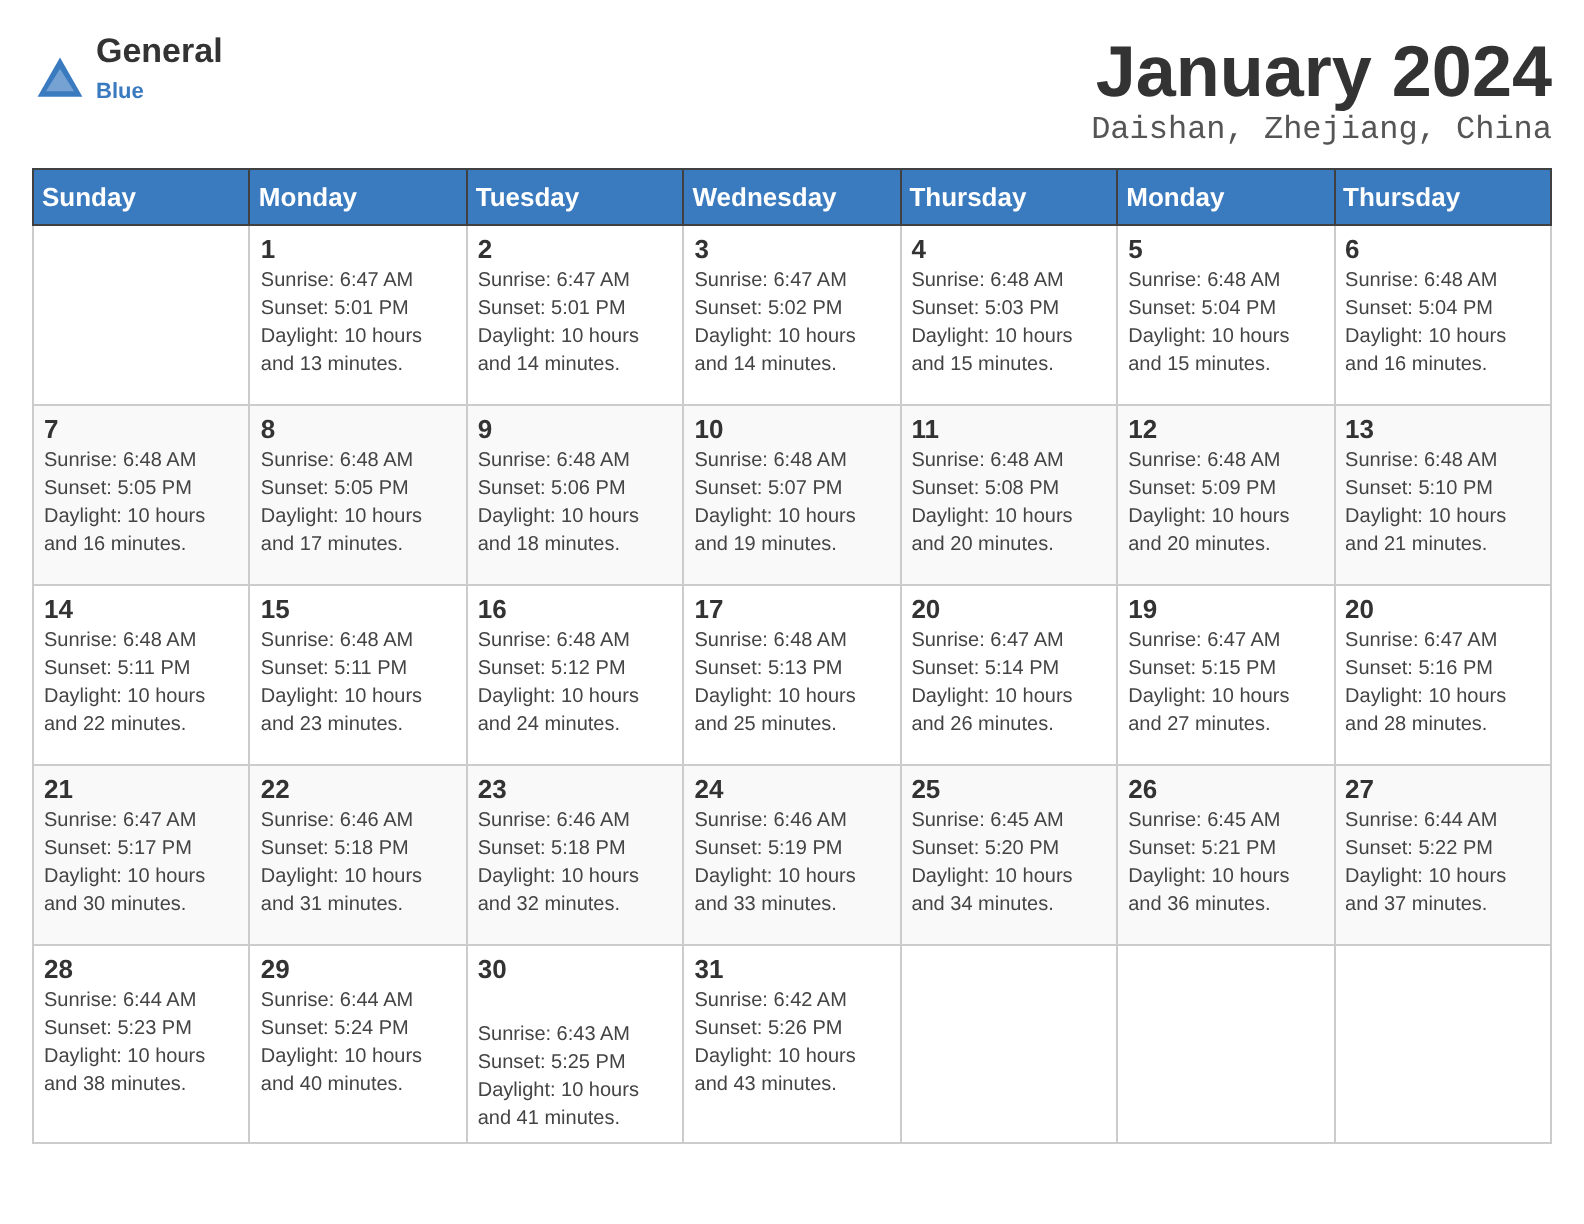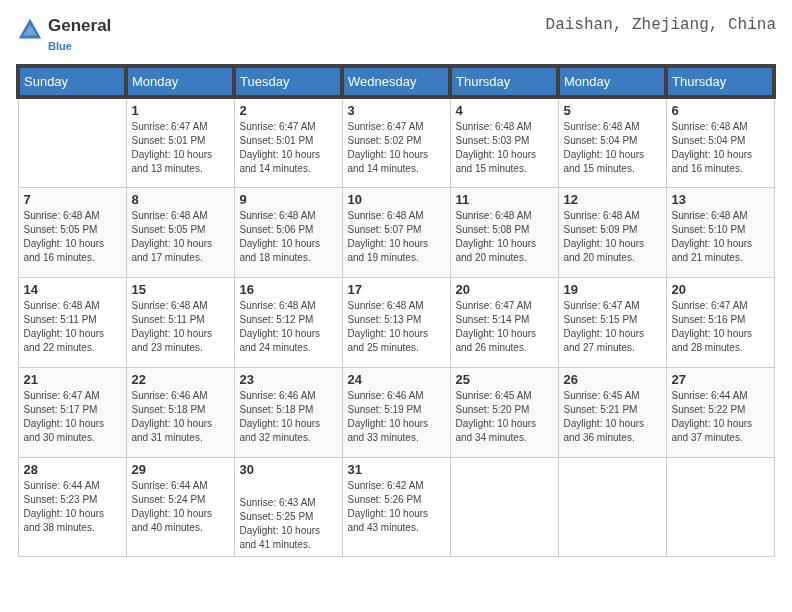--- a/index.html
+++ b/index.html
@@ -11,21 +11,21 @@
       padding: 16px;
     }
     .header-area {
       display: flex;
       justify-content: space-between;
       align-items: flex-start;
       margin-bottom: 10px;
     }
     .logo {
       display: flex;
-      align-items: flex-start;
+      align-items: flex-end;
       gap: 4px;
     }
     .logo-icon {
       width: 28px;
       height: 28px;
     }
     .title-area {
       text-align: right;
     }
     .calendar-title {
@@ -41,24 +41,24 @@
     }
     table {
       width: 100%;
       border-collapse: collapse;
       table-layout: fixed;
     }
     thead tr th {
       background-color: #3a7abf;
       color: #fff;
       font-size: 13px;
-      font-weight: normal;
+      font-weight: bold;
       padding: 6px 4px;
       text-align: left;
-      border: 4px solid #404040;
+      border: 1px solid #404040;
     }
     tbody tr td {
       border: 1px solid #ccc;
       vertical-align: top;
       padding: 4px 5px;
       font-size: 10.5px;
       color: #333;
       min-height: 80px;
       height: 90px;
     }
@@ -88,20 +88,21 @@
     <svg class="logo-icon" viewBox="0 0 40 40">
       <polygon points="20,4 36,32 4,32" fill="#3a7abf"></polygon>
       <polygon points="20,12 30,28 10,28" fill="#fff" opacity="0.3"></polygon>
     </svg>
     <div>
       <span style="font-size:17px;font-weight:bold;color:#333;">General</span><br>
       <span style="font-size:11px;font-weight:bold;color:#3a7abf;">Blue</span>
     </div>
   </div>
   <div class="title-area">
+    <div class="calendar-title">January 2024</div>
     <div class="calendar-subtitle">Daishan, Zhejiang, China</div>
   </div>
 </div>
 
 <table>
   <thead>
     <tr>
       <th>Sunday</th>
       <th>Monday</th>
       <th>Tuesday</th>

